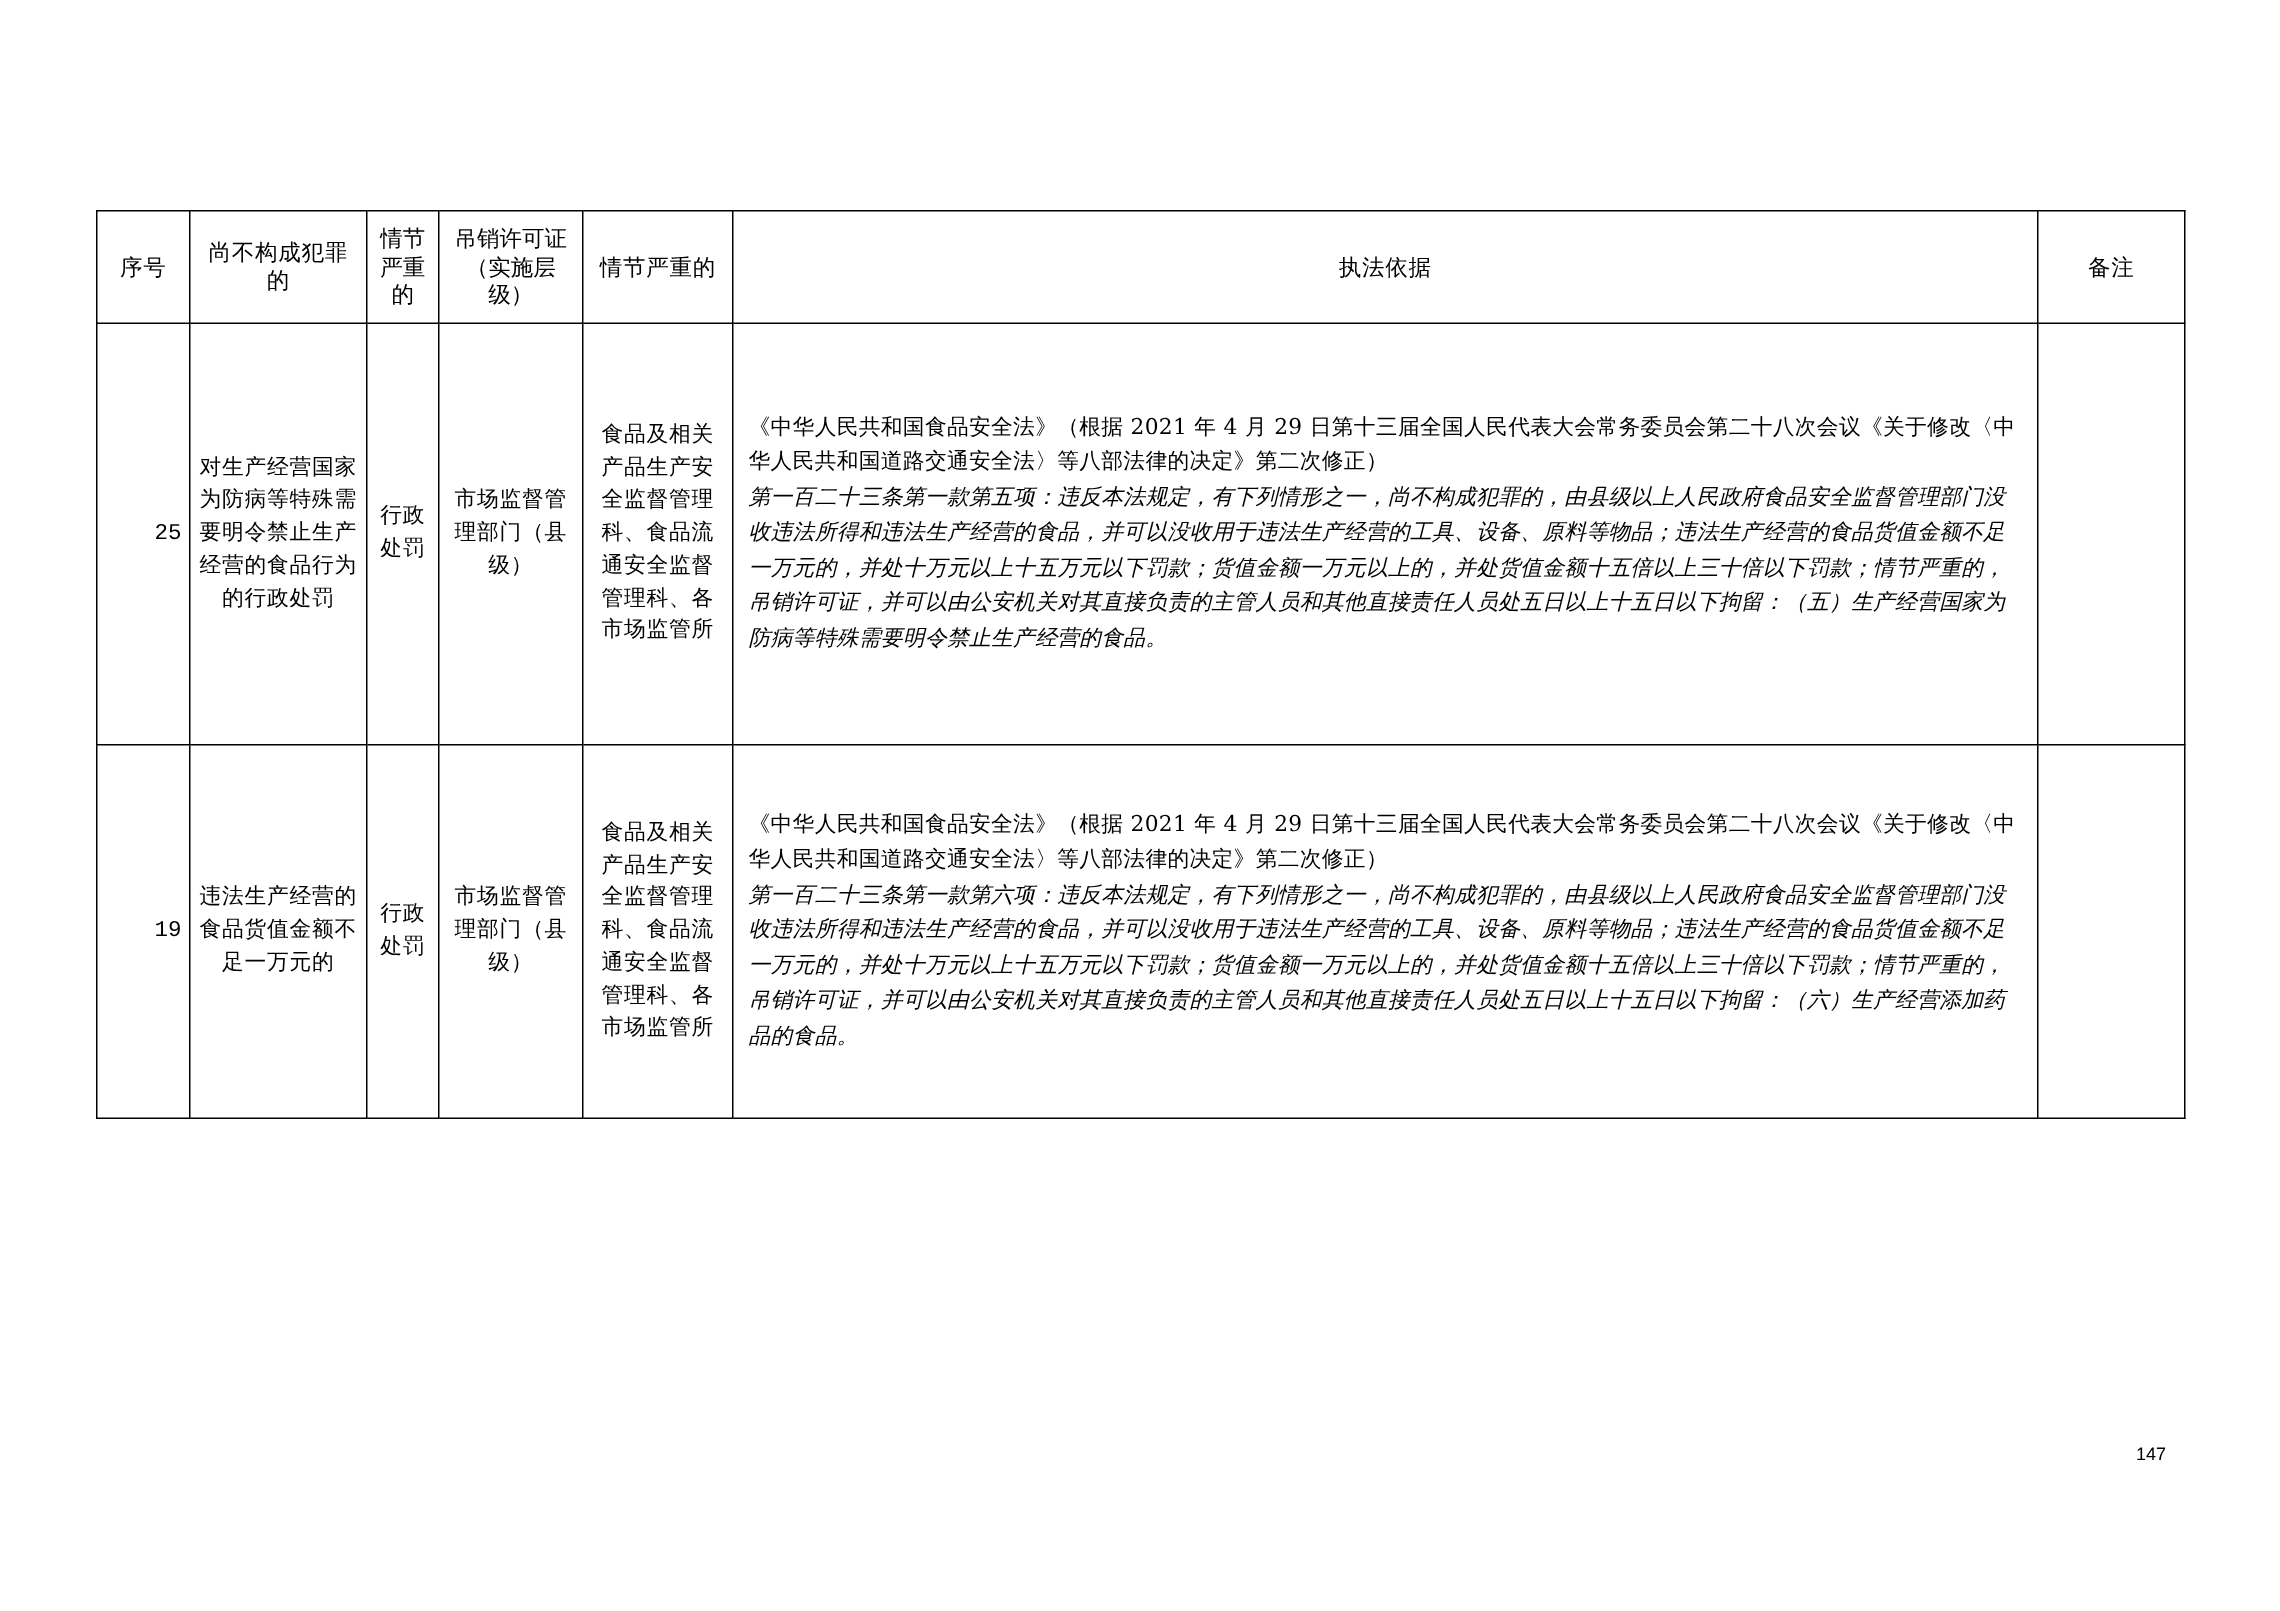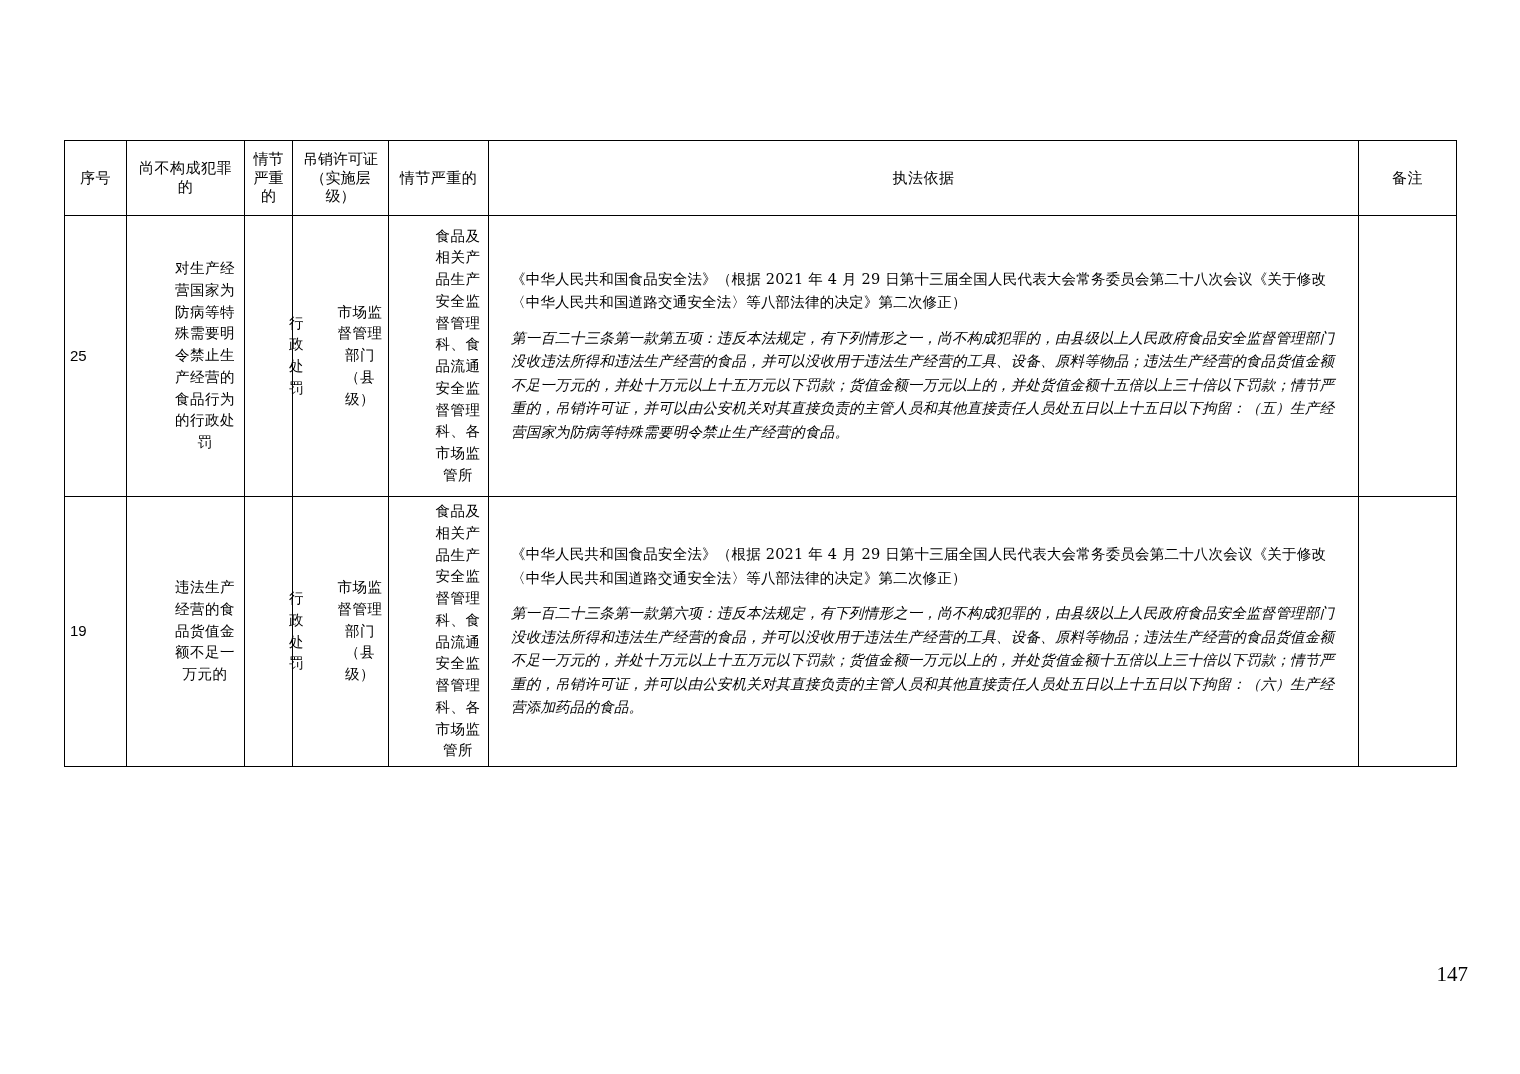--- a/index.html
+++ b/index.html
@@ -53,54 +53,53 @@
     letter-spacing: 0.5px;
   }
   thead td.narrow-head {
     letter-spacing: 0px;
   }
   tbody td {
     font-size: 14.5px;
     line-height: 1.5;
   }
   td.seq {
-    text-align: left;
+    text-align: right;
     font-size: 15px;
-    font-family: Liberation Sans, sans-serif;
+    font-family: Liberation Mono, monospace;
   }
   td.center-cell {
     text-align: center;
     letter-spacing: 0.5px;
-    padding-left: 44px;
   }
   td.basis {
     text-align: left;
     line-height: 1.62;
     letter-spacing: 0.2px;
     padding: 8px 10px;
   }
   td.basis p {
-    margin: 12px;
+    margin: 0;
   }
   td.basis p.indent {
     text-indent: 0;
     font-style: italic;
   }
   td.remark {
     text-align: center;
   }
   .row-25 td { height: 264px; }
   .row-26 td { height: 232px; }
 
   .page-number {
     position: absolute;
-    right: 52px;
+    right: 76px;
     top: 962px;
-    font-size: 21px;
-    font-family: Liberation Serif, serif;
+    font-size: 12px;
+    font-family: Liberation Sans, sans-serif;
     color: #000000;
   }
 </style>
 </head>
 <body>
 
 <div class="page">
 
   <table class="doc-table">
     <colgroup>

